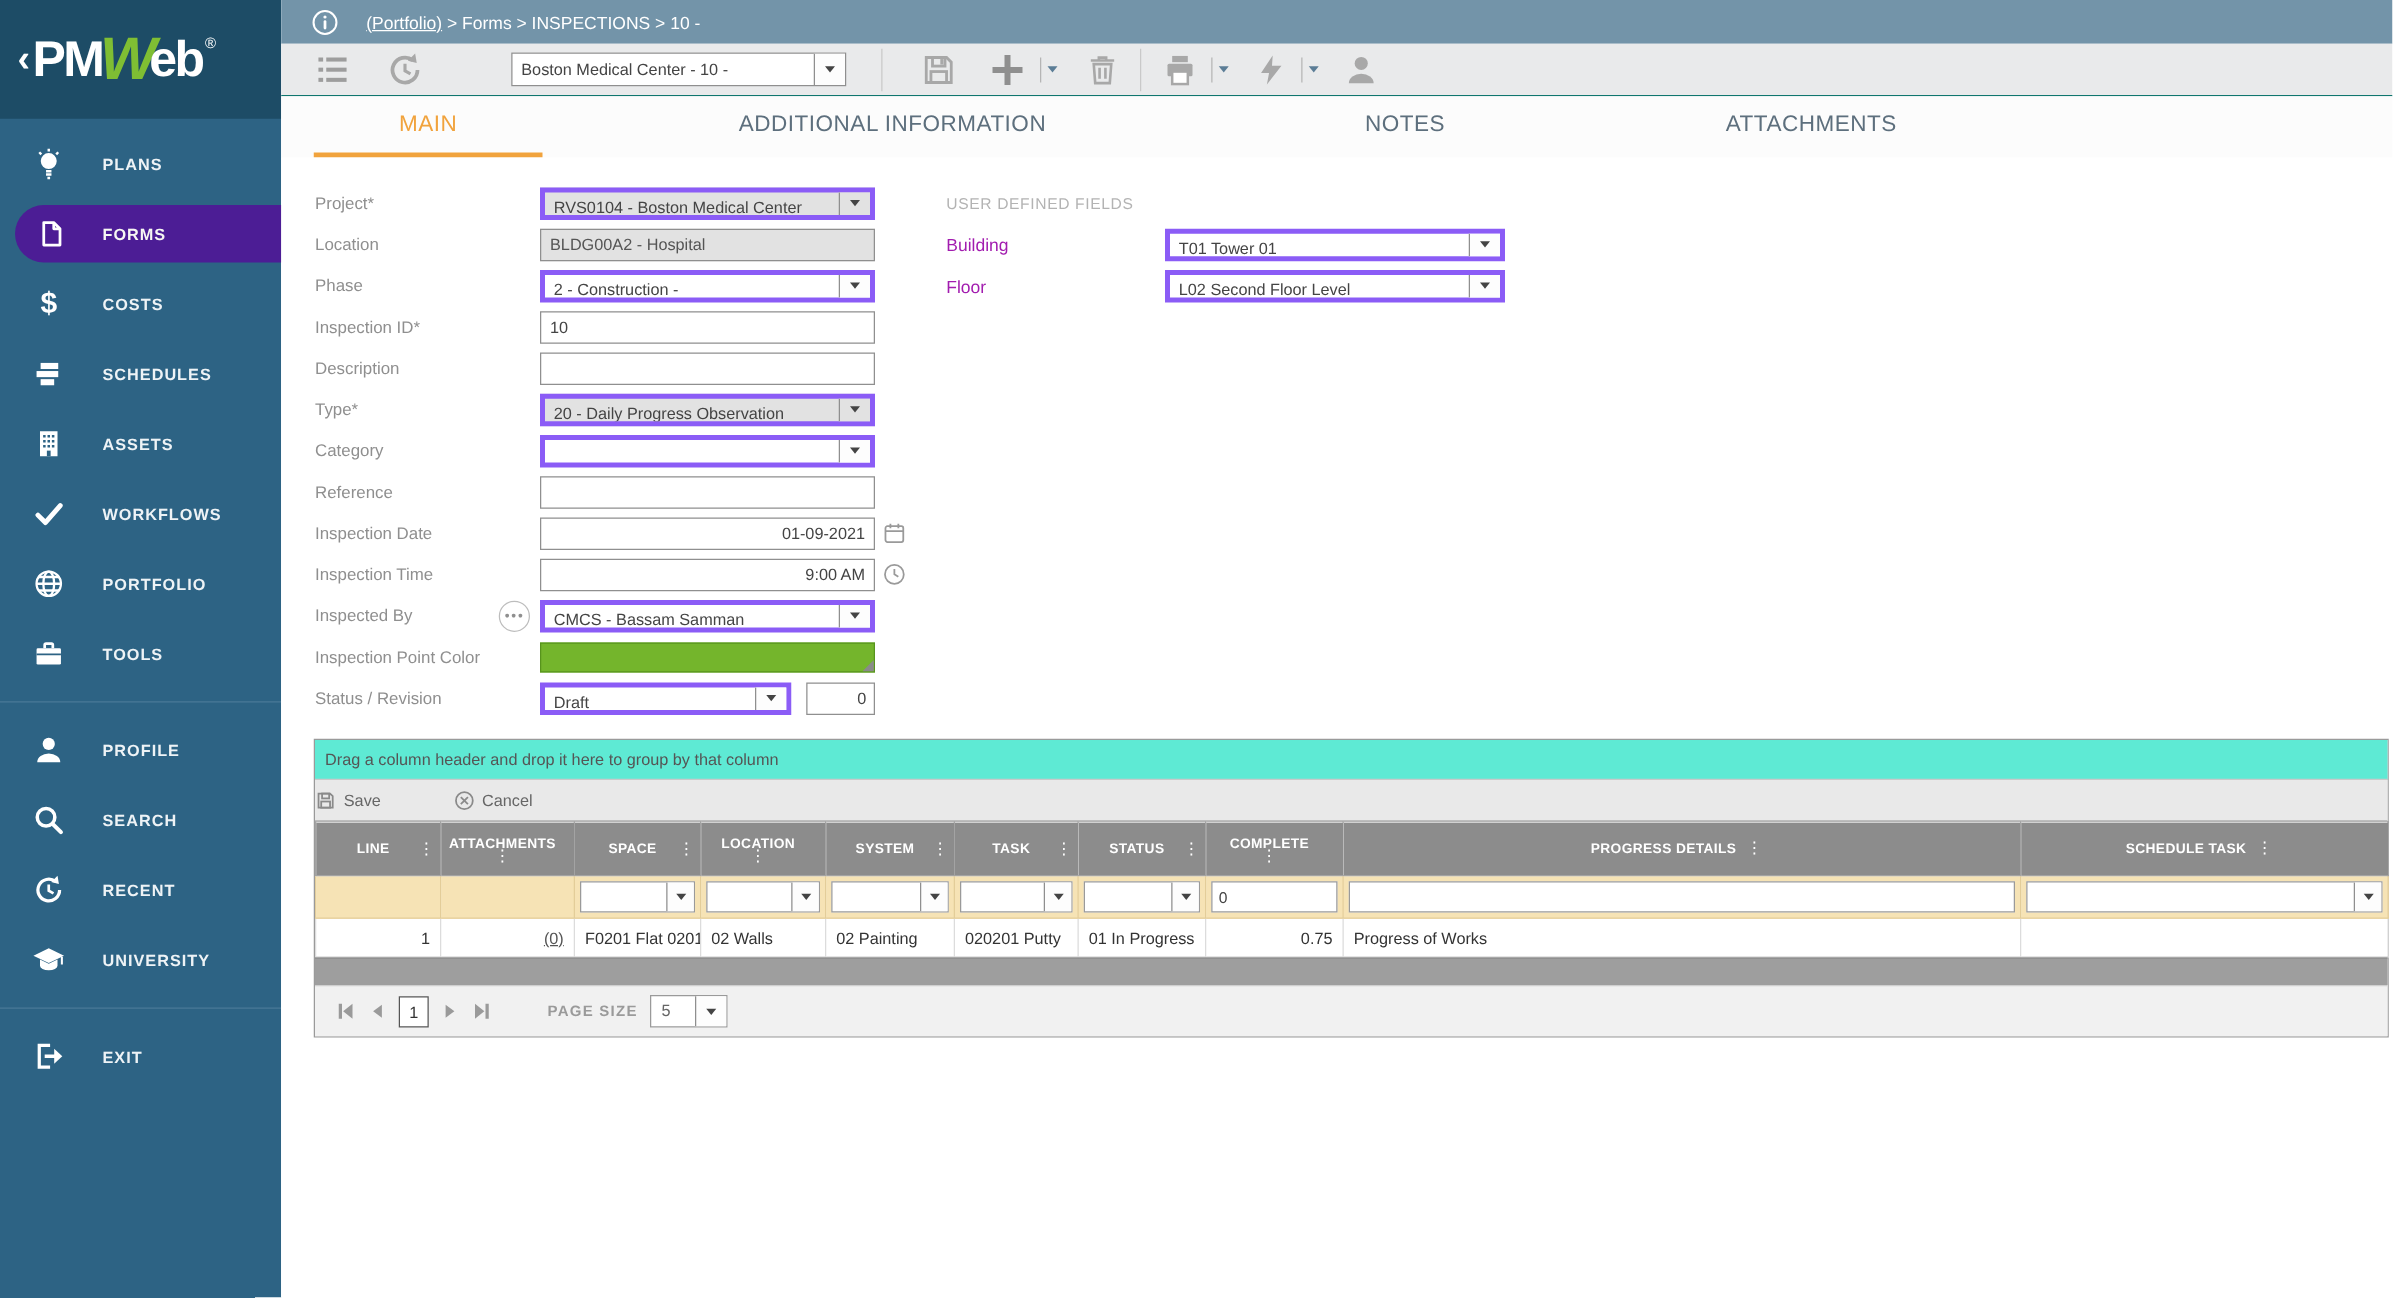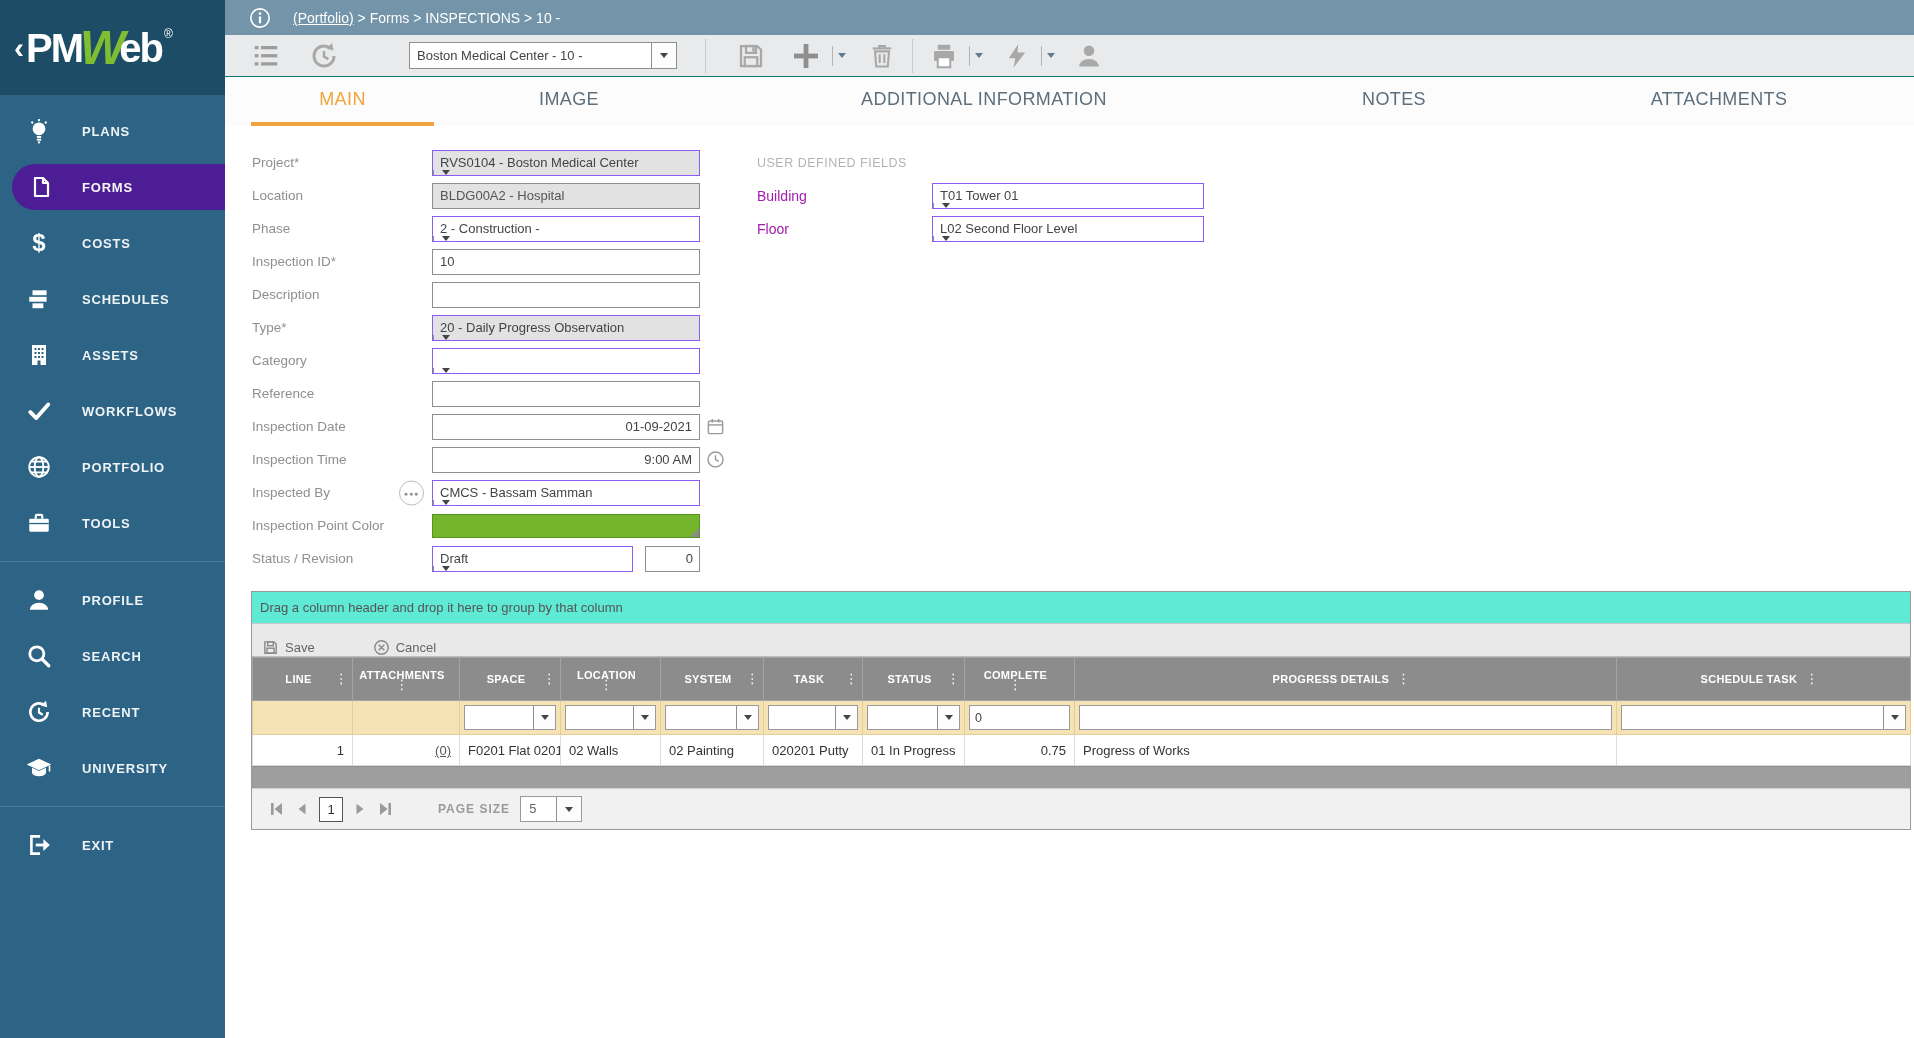--- a/index.html
+++ b/index.html
@@ -49,37 +49,37 @@
   
   .content { flex:1; position:relative; background:#fff; }
   .form-zone { display:flex; padding:20px 0 0 27px; }
   .fcol-left { width:478px; }
   .fcol-right { margin-left:27px; width:480px; }
   .frow { height:33px; display:flex; align-items:center; position:relative; }
   .flabel { width:180px; min-width:180px; font-size:13.5px; color:#8f8f8f; position:relative; }
   .finput { width:268px; height:26px; border:1px solid #8f8f8f; background:#fff; font-size:13px; color:#444; padding:0 7px; font-family:"Liberation Sans",sans-serif; }
   .finput:disabled, .combo.disabled { background:#e2e2e2; color:#555; }
   .finput.right { text-align:right; }
-  .combo { width:268px; height:26px; border:1px solid #8b5cf6; background:#fff; display:flex; cursor:pointer;flex-direction:column; }
+  .combo { width:268px; height:26px; border:4px solid #8b5cf6; background:#fff; display:flex; cursor:pointer; }
   .combo .val { flex:1; font-size:13px; color:#444; padding:4px 7px; white-space:nowrap; overflow:hidden; }
   .combo.disabled .combo-arrow { background:#e2e2e2; }
   .field-icon { margin-left:6px; display:flex; }
   .dots-btn { position:absolute; right:8px; top:50%; transform:translateY(-50%); width:25px; height:25px; border-radius:50%; border:1px solid #bdbdbd; background:#fff; color:#8f8f8f; font-size:7px; letter-spacing:1px; display:flex; align-items:center; justify-content:center; cursor:pointer; }
   .color-swatch { width:268px; height:24px; background:#74b52c; border:1px solid #57941c; position:relative; }
   .color-swatch::after { content:""; position:absolute; right:0; bottom:0; width:0; height:0; border-left:9px solid transparent; border-bottom:9px solid #8a8a8a; }
   .status-combo { width:201px; }
   .rev-input { width:55px; height:26px; margin-left:12px; border:1px solid #8f8f8f; text-align:right; font-size:13px; color:#444; padding:0 6px; font-family:"Liberation Sans",sans-serif; }
   .udf-title { font-size:12.5px; color:#b3b3b3; letter-spacing:.5px; }
   .flabel-right { width:175px; min-width:175px; font-size:14px; color:#a21caf; }
   .combo-right { width:272px; }
 
   
   .grid-wrap { margin:16px 0 0 26px; width:1660px; border:1px solid #9a9a9a; }
   .drag-bar { height:32px; background:#5eead4; border-bottom:1px solid #c9c9c9; display:flex; align-items:center; font-size:13px; color:#555; padding-left:8px; }
-  .cmd-bar { height:33px; background:#e9e9e9; border-bottom:1px solid #bdbdbd; display:flex; align-items:flex-end; padding-left:10px; }
+  .cmd-bar { height:33px; background:#e9e9e9; border-bottom:1px solid #bdbdbd; display:flex; align-items:center; }
   .cmd-btn { display:flex; align-items:center; gap:6px; font-size:13px; color:#666; background:none; border:none; cursor:pointer; margin-right:58px; font-family:"Liberation Sans",sans-serif; }
   table.grid { border-collapse:collapse; table-layout:fixed; width:1658px; }
   .grid th { background:#8c8c8c; color:#fff; font-size:11px; font-weight:700; letter-spacing:.3px; height:43px; border:1px solid #a3a3a3; position:relative; text-align:center; padding:2px 14px 2px 6px; }
   .menu-dots { position:absolute; right:4px; top:50%; transform:translateY(-50%); color:#fff; font-size:13px; font-weight:400; cursor:pointer; line-height:.6; }
   .menu-dots.below { position:static; transform:none; display:block; }
   tr.filter-row td { background:#f6e3b5; border:1px solid #e3cd99; height:34px; padding:3px 4px; }
   .fcombo { height:25px; background:#fff; border:1px solid #9a9a9a; display:flex; width:100%; cursor:pointer; }
   .fcombo .val { flex:1; }
   .fcombo .combo-arrow { width:22px; }
   .fx-input { width:100%; height:25px; border:1px solid #9a9a9a; font-size:12.5px; padding:0 5px; color:#444; font-family:"Liberation Sans",sans-serif; }
@@ -349,21 +349,20 @@
     <button class="tbtn" style="margin-left:10px">
       <svg width="28" height="28" viewBox="0 0 24 24">
           <circle cx="12" cy="7.5" r="4.5" fill="#a8a8a8"></circle>
           <path d="M3.5 21 a8.5 6.5 0 0 1 17 0 z" fill="#a8a8a8"></path>
         </svg>
     </button>
   </div>
 
   <nav class="tabbar">
     <div class="tab tab-main active">MAIN</div>
-    <div class="tab tab-image">IMAGE</div>
     <div class="tab tab-addinfo">ADDITIONAL INFORMATION</div>
     <div class="tab tab-notes">NOTES</div>
     <div class="tab tab-attach">ATTACHMENTS</div>
   </nav>
 
   <section class="content">
 
     <div class="form-zone">
 
       <div class="fcol-left">

